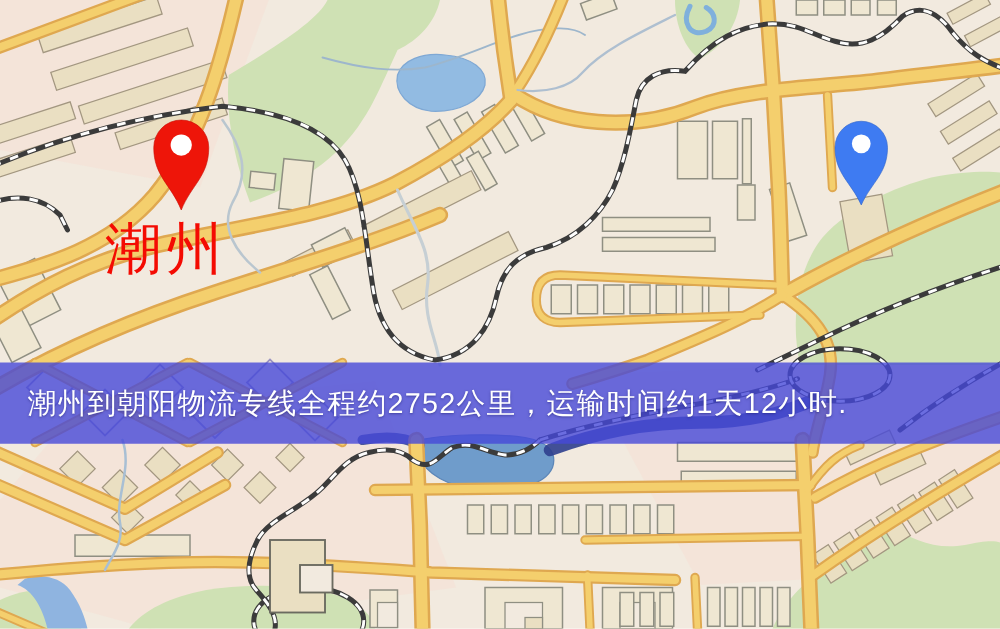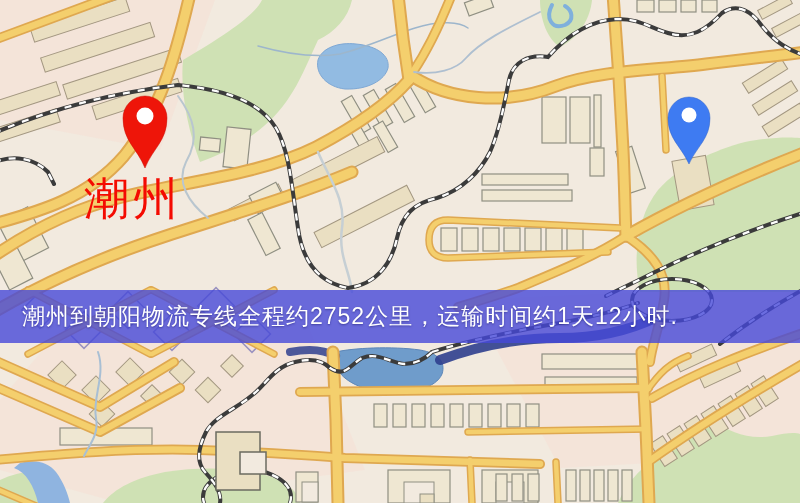--- a/index.html
+++ b/index.html
@@ -17,21 +17,21 @@
   .rwd{fill:none;stroke:#fdfdfd;stroke-width:2.3;stroke-dasharray:7 8;stroke-linecap:butt;}
   .bld{fill:#eadfc2;stroke:#a39781;stroke-width:1;}
   .bldo{fill:#efe7d2;stroke:#8f8f82;stroke-width:1.2;}
   .stream{fill:none;stroke-linecap:round;}
   
   .city-label{position:absolute;line-height:1;font-family:"Liberation Serif",serif;
       font-size:45px;letter-spacing:4px;white-space:nowrap;}
   .label-origin{left:84px;top:177px;color:#f40b02;}
   .label-dest{left:641px;top:177px;color:#2020dc;}
   
-  .banner{position:absolute;left:0;top:290px;width:800px;height:53px;
+  .banner{position:absolute;left:0;top:290px;width:800px;height:65px;
       background:rgba(70,72,216,0.80);display:flex;align-items:center;}
   .banner-text{padding-left:22px;color:#ffffff;font-size:23px;letter-spacing:1px;
       font-family:"Liberation Sans",sans-serif;white-space:nowrap;
       text-shadow:0 1px 2px rgba(30,30,110,0.55);}
 </style>
 </head>
 <body>
 
 <div class="stage">
   <svg class="map-svg" width="800" height="503" viewBox="0 0 800 503">

